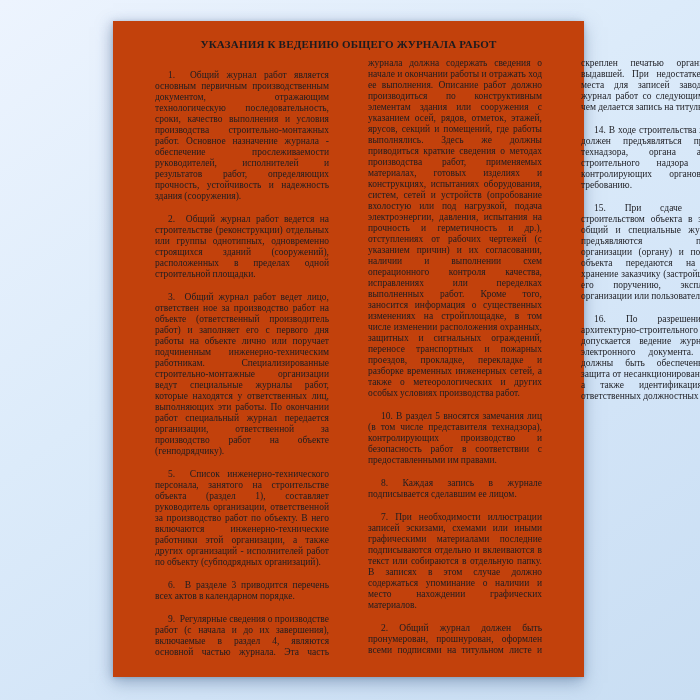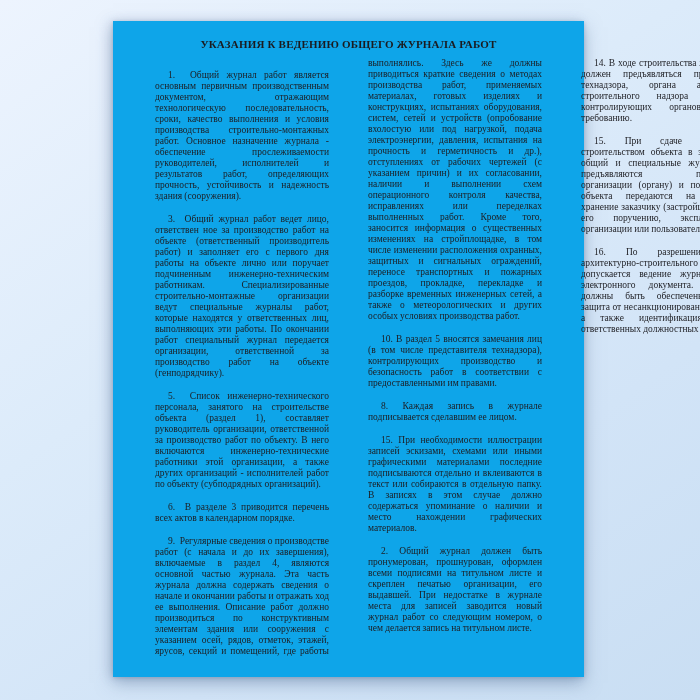--- a/index.html
+++ b/index.html
@@ -13,21 +13,21 @@
     position: relative;
     background: linear-gradient(145deg, #edf4fe 0%, #dcebfa 40%, #d2e4f7 70%, #c9def3 100%);
     font-family: "Liberation Serif", "DejaVu Serif", serif;
   }
   .page {
     position: absolute;
     left: 113px;
     top: 21px;
     width: 471px;
     height: 656px;
-    background: #0ea5e9;
+    background: #c2410c;
     box-shadow: 0 6px 16px rgba(96, 124, 160, 0.50),
                 0 1px 4px rgba(96, 124, 160, 0.35),
                 -4px 0 10px rgba(120, 140, 175, 0.18);
     box-sizing: border-box;
     padding: 17px 30px 0 30px;
   }
   .doc-title {
     margin: 0 0 7px 0;
     font-size: 11px;
     line-height: 13px;
@@ -55,25 +55,26 @@
     -webkit-hyphens: auto;
   }
 </style>
 </head>
 <body>
 
 <div class="page">
   <h1 class="doc-title">УКАЗАНИЯ К ВЕДЕНИЮ ОБЩЕГО ЖУРНАЛА РАБОТ</h1>
   <div class="cols">
       <p>1.&nbsp; Общий журнал работ является основным первичным производственным документом, отражающим технологическую последовательность, сроки, качество выполнения и условия производства строительно-монтажных работ. Основное назначение журнала - обеспечение прослеживаемости руководителей, исполнителей и результатов работ, определяющих прочность, устойчивость и надежность здания (сооружения).</p>
+      <p>2.&nbsp; Общий журнал работ ведется на строительстве (реконструкции) отдельных или группы однотипных, одновременно строящихся зданий (сооружений), расположенных в пределах одной строительной площадки.</p>
       <p>3.&nbsp; Общий журнал работ ведет лицо, ответствен ное за производство работ на объекте (ответственный производитель работ) и заполняет его с первого дня работы на объекте лично или поручает подчиненным инженерно-техническим работникам. Специализированные строительно-монтажные организации ведут специальные журналы работ, которые находятся у ответственных лиц, выполняющих эти работы. По окончании работ специальный журнал передается организации, ответственной за производство работ на объекте (генподрядчику).</p>
       <p>5.&nbsp; Список инженерно-технического персонала, занятого на строительстве объекта (раздел 1), составляет руководитель организации, ответственной за производство работ по объекту. В него включаются инженерно-технические работники этой организации, а также других организаций - исполнителей работ по объекту (субподрядных организаций).</p>
       <p>6.&nbsp; В разделе 3 приводится перечень всех актов в календарном порядке.</p>
       <p>9.&nbsp; Регулярные сведения о производстве работ (с начала и до их завершения), включаемые в раздел 4, являются основной частью журнала. Эта часть журнала должна содержать сведения о начале и окончании работы и отражать ход ее выполнения. Описание работ должно производиться по конструктивным элементам здания или сооружения с указанием осей, рядов, отметок, этажей, ярусов, секций и помещений, где работы выполнялись. Здесь же должны приводиться краткие сведения о методах производства работ, применяемых материалах, готовых изделиях и конструкциях, испытаниях оборудования, систем, сетей и устройств (опробование вхолостую или под нагрузкой, подача электроэнергии, давления, испытания на прочность и герметичность и др.), отступлениях от рабочих чертежей (с указанием причин) и их согласовании, наличии и выполнении схем операционного контроля качества, исправлениях или переделках выполненных работ. Кроме того, заносится информация о существенных изменениях на стройплощадке, в том числе изменении расположения охранных, защитных и сигнальных ограждений, переносе транспортных и пожарных проездов, прокладке, перекладке и разборке временных инженерных сетей, а также о метеорологических и других особых условиях производства работ.</p>
       <p>10. В раздел 5 вносятся замечания лиц (в том числе представителя технадзора), контролирующих производство и безопасность работ в соответствии с предоставленными им правами.</p>
       <p>8. Каждая запись в журнале подписывается сделавшим ее лицом.</p>
-      <p>15. При необходимости иллюстрации записей эскизами, схемами или иными графическими материалами последние подписываются отдельно и вклеиваются в текст или собираются в отдельную папку. В записях в этом случае должно содержаться упоминание о наличии и место нахождении графических материалов.</p>
+      <p>7. При необходимости иллюстрации записей эскизами, схемами или иными графическими материалами последние подписываются отдельно и вклеиваются в текст или собираются в отдельную папку. В записях в этом случае должно содержаться упоминание о наличии и место нахождении графических материалов.</p>
       <p>2. Общий журнал должен быть пронумерован, прошнурован, оформлен всеми подписями на титульном листе и скреплен печатью организации, его выдавшей. При недостатке в журнале места для записей заводится новый журнал работ со следующим номером, о чем делается запись на титульном листе.</p>
       <p>14. В ходе строительства журнал работ должен предъявляться представителю технадзора, органа архитектурно-строительного надзора и других контролирующих органов по их требованию.</p>
       <p>15. При сдаче законченного строительством объекта в эксплуатацию общий и специальные журналы работ предъявляются принимающей организации (органу) и после приемки объекта передаются на постоянное хранение заказчику (застройщику) или, по его поручению, эксплуатационной организации или пользователю.</p>
       <p>16. По разрешению органа архитектурно-строительного надзора допускается ведение журнала в виде электронного документа. При этом должны быть обеспечены надежная защита от несанкционированного доступа, а также идентификация подписей ответственных должностных лиц.</p>
     </div>
 </div>
 
 </body></html>

